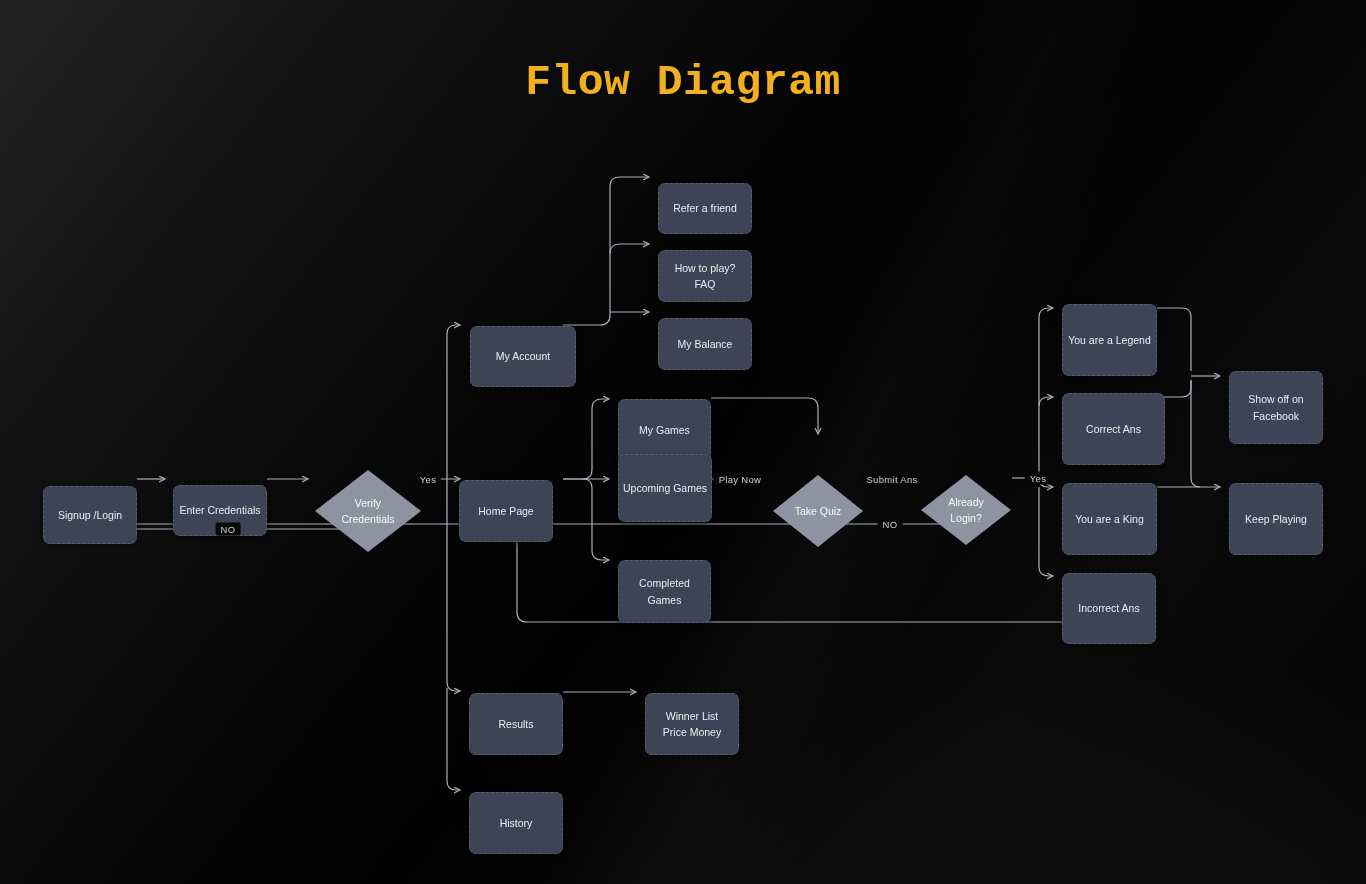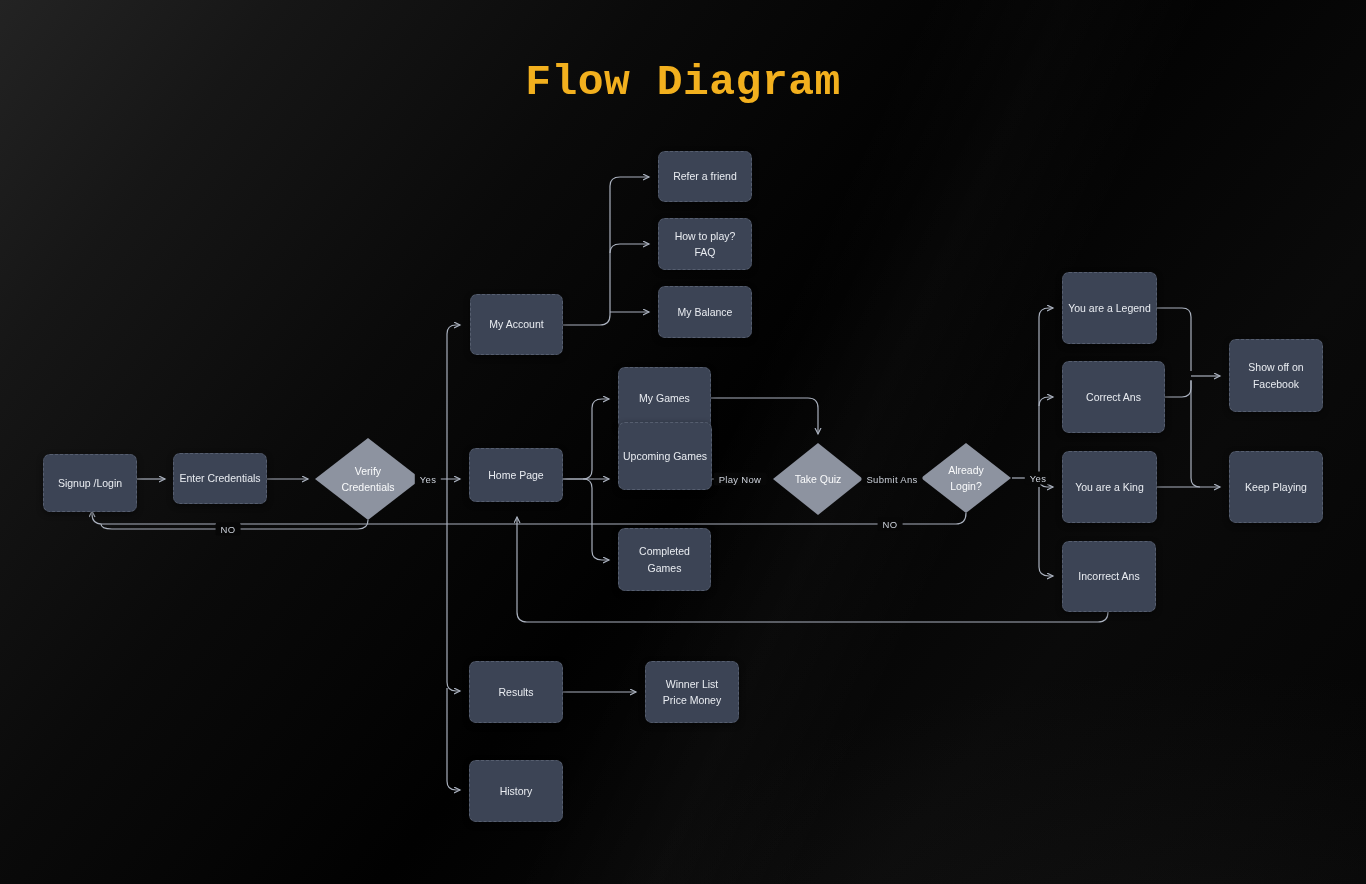--- a/index.html
+++ b/index.html
@@ -12,21 +12,21 @@
       linear-gradient(128deg,#232323 0%,#161616 14%,#0a0a0a 32%,#010101 52%,#0a0a0a 76%,#040404 100%);
   }
   .title{
     position:absolute;left:0;right:0;top:58px;text-align:center;
     font-size:43px;font-weight:600;letter-spacing:0.5px;color:#f2b01e;font-family:Liberation Mono, monospace;
   }
   svg.wires{position:absolute;left:0;top:0;}
   .node{
     position:absolute;display:flex;align-items:center;justify-content:center;
     background:#3c4455;border-radius:7px;border:1px dashed rgba(190,200,215,0.20);
-    box-sizing:border-box;box-shadow:0 2px 6px rgba(0,0,0,0.45);
+    box-sizing:border-box;box-shadow:0 2px 6px rgba(0,0,0,0.45);margin-top:32px;
   }
   .node .node-label{
     color:#e9ecf1;font-size:10.5px;line-height:1.55;text-align:center;
     white-space:pre-line;padding:2px;
   }
   .diamond{
     position:absolute;display:flex;align-items:center;justify-content:center;
     background:#8d93a0;border:none;border-radius:0;box-shadow:none;
     clip-path:polygon(50% 0%,100% 50%,50% 100%,0% 50%);
   }
@@ -80,34 +80,34 @@
     <path d="M368,520 Q368,529 358,529 L112,529 Q101,529 101,524"></path>
   </g>
 </svg>
 
 <div class="node" style="left:43px;top:454px;width:94px;height:58px">
     <span class="node-label">Signup /Login</span>
   </div>
 <div class="node" style="left:173px;top:453px;width:94px;height:51px">
     <span class="node-label">Enter Credentials</span>
   </div>
-<div class="node" style="left:470px;top:294px;width:93px;height:61px">
+<div class="node" style="left:470px;top:294px;width:106px;height:61px">
     <span class="node-label">My Account</span>
   </div>
 <div class="node" style="left:658px;top:151px;width:94px;height:51px">
     <span class="node-label">Refer a friend</span>
   </div>
 <div class="node" style="left:658px;top:218px;width:94px;height:52px">
     <span class="node-label">How to play?
 FAQ</span>
   </div>
 <div class="node" style="left:658px;top:286px;width:94px;height:52px">
     <span class="node-label">My Balance</span>
   </div>
-<div class="node" style="left:469px;top:448px;width:94px;height:54px">
+<div class="node" style="left:459px;top:448px;width:94px;height:62px">
     <span class="node-label">Home Page</span>
   </div>
 <div class="node" style="left:618px;top:367px;width:93px;height:63px">
     <span class="node-label">My Games</span>
   </div>
 <div class="node" style="left:618px;top:422px;width:94px;height:68px">
     <span class="node-label">Upcoming Games</span>
   </div>
 <div class="node" style="left:618px;top:528px;width:93px;height:63px">
     <span class="node-label">Completed

